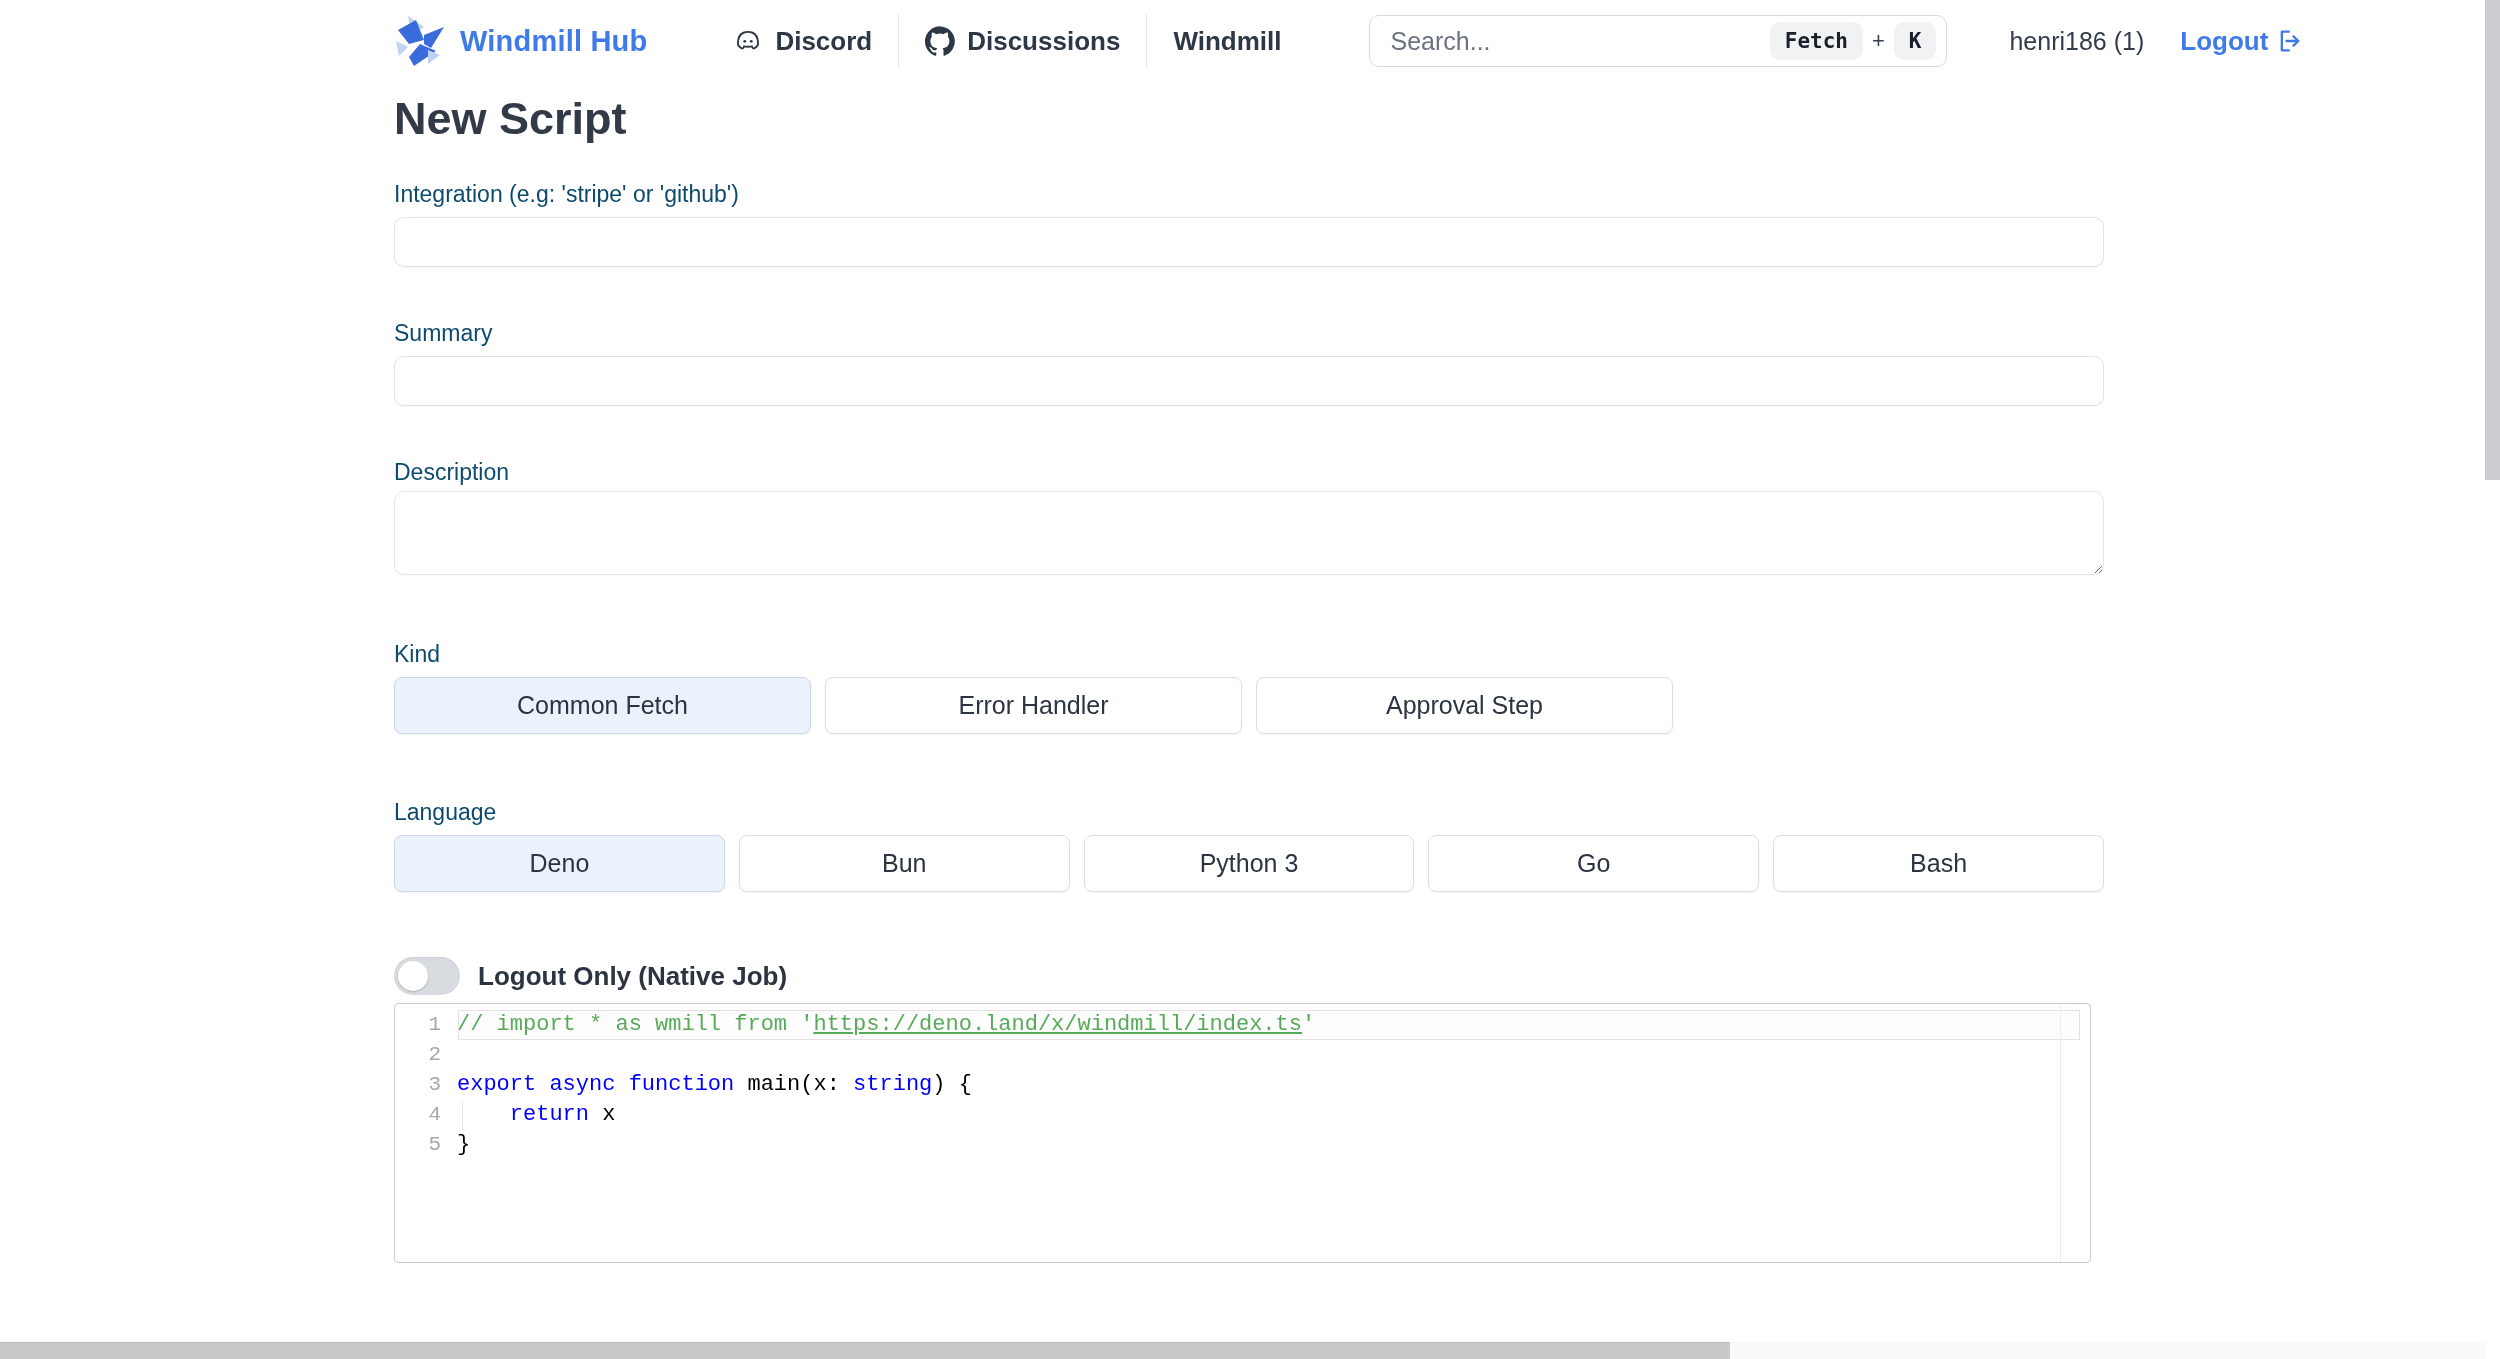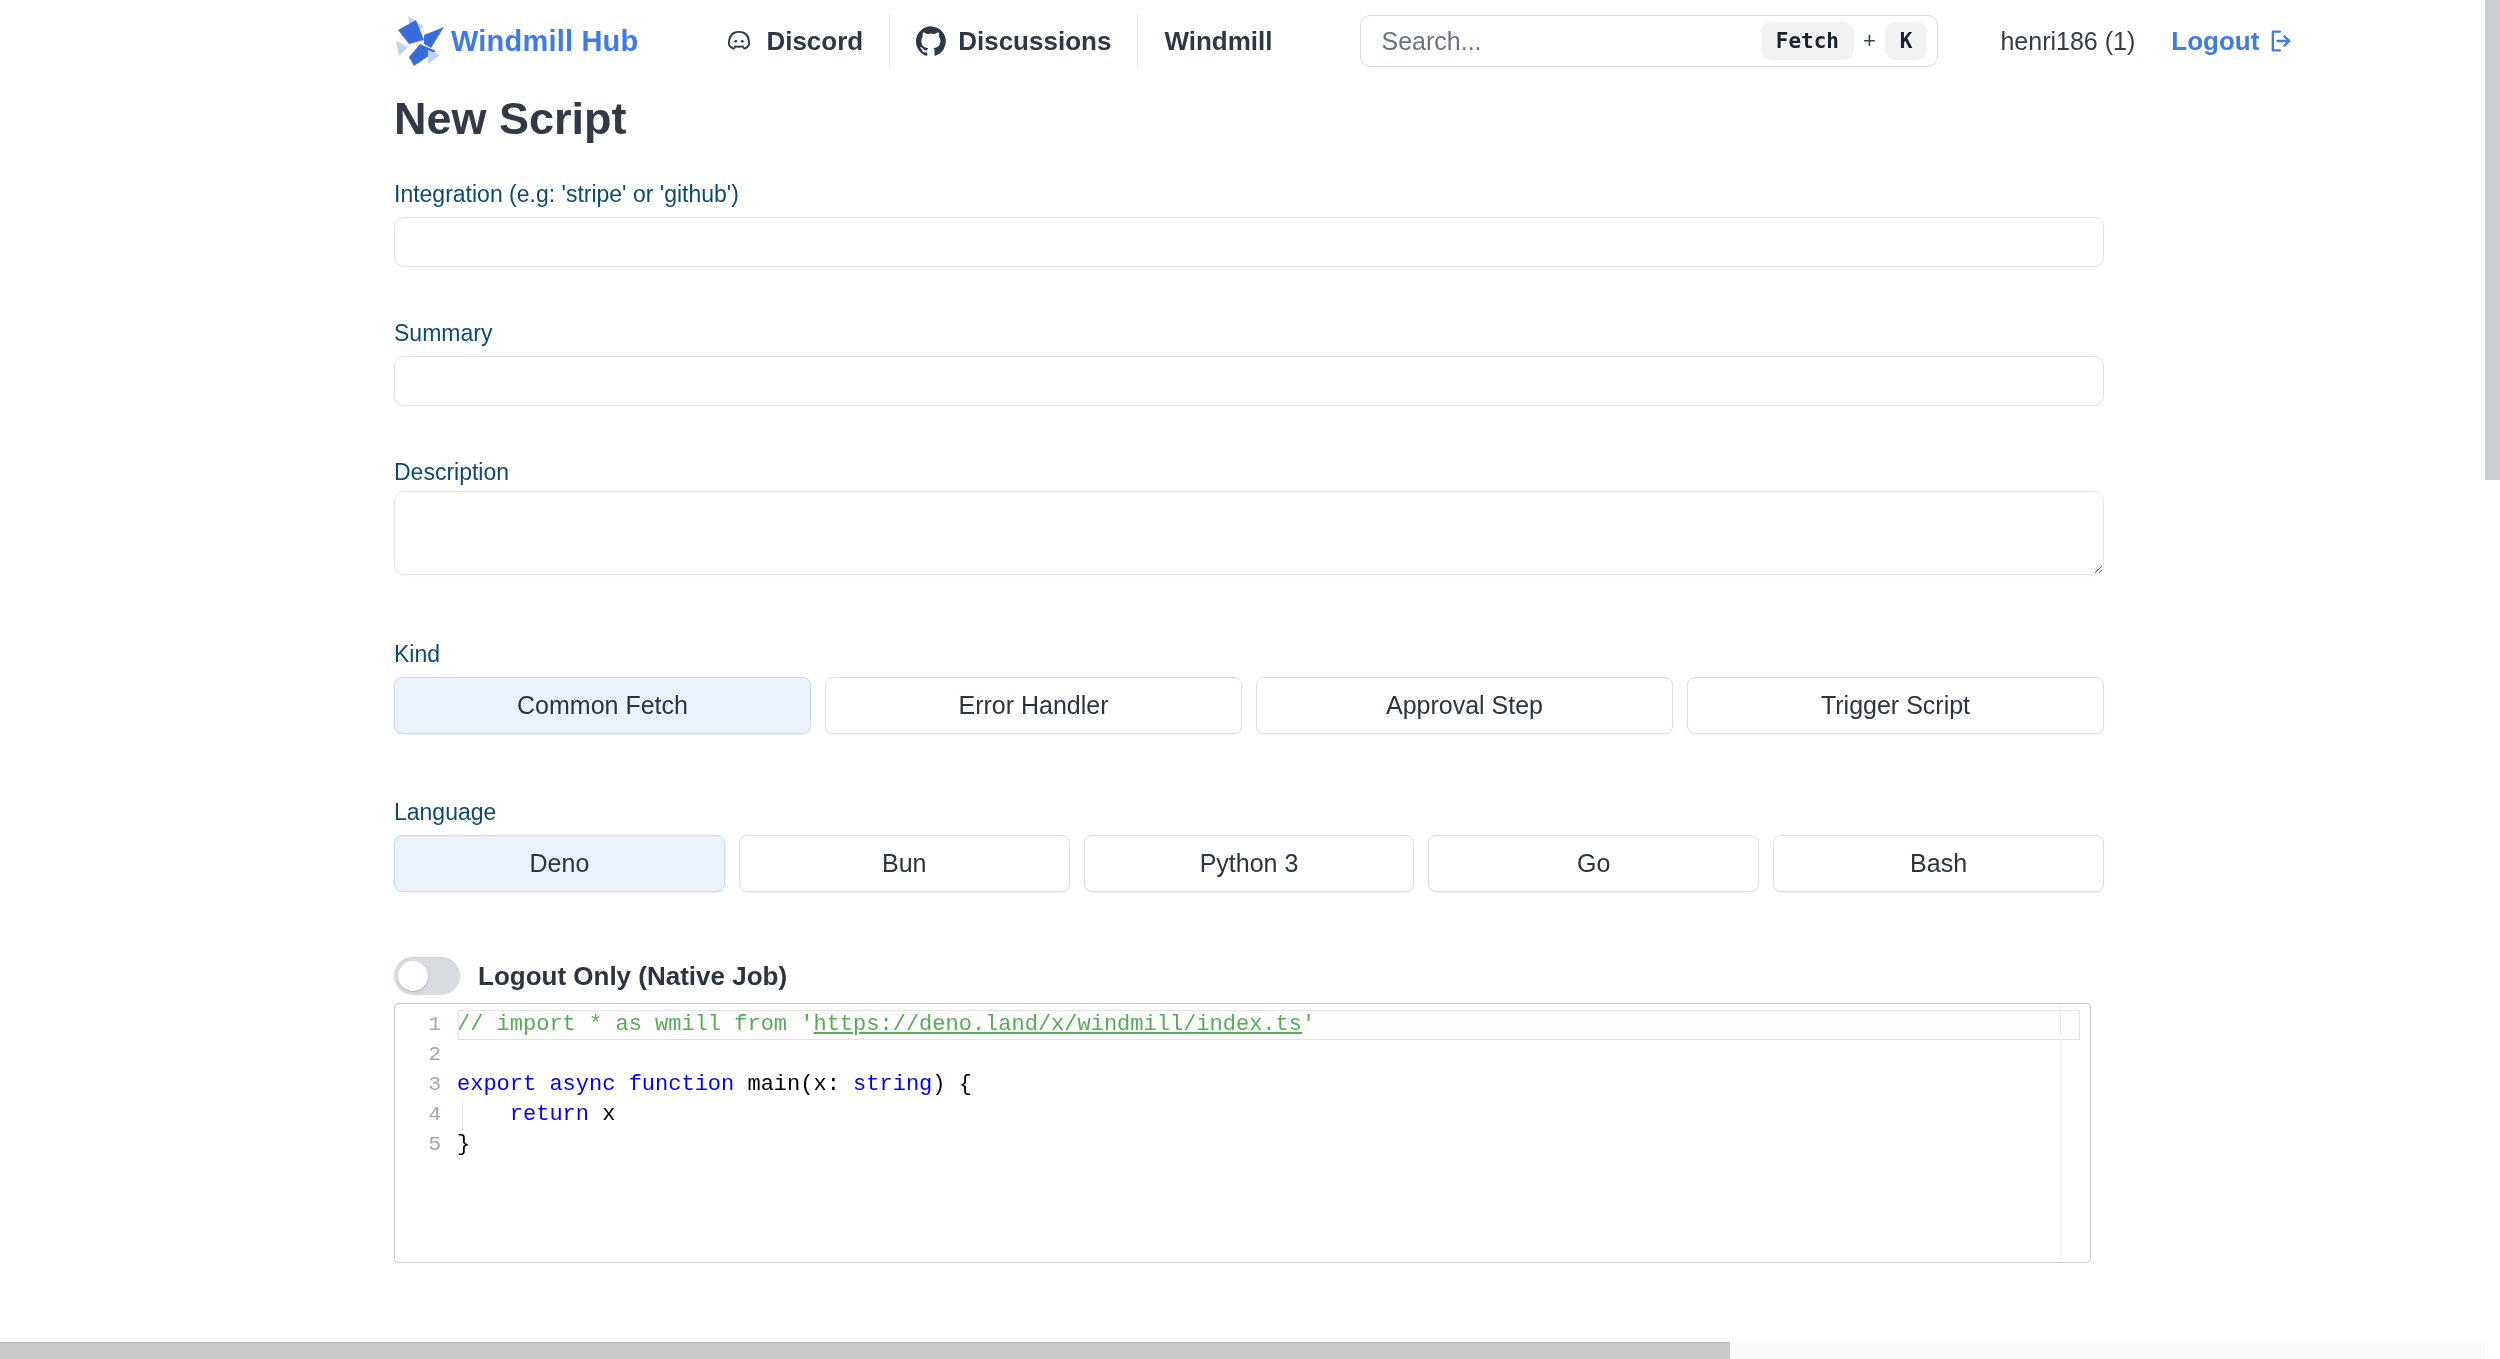--- a/index.html
+++ b/index.html
@@ -1,21 +1,21 @@
 <!DOCTYPE html>
 <html style="--accent_blue: #3E7BE8; --selected_bg: #EBF2FC; --selected_border: #C9D6EC; --code_keyword: #0000FF; --code_comment: #008000; --code_plain: #000000;"><head>
 <meta charset="utf-8">
 <style>
   * { margin:0; padding:0; box-sizing:border-box; }
   html,body { width:2500px; height:1359px; overflow:hidden; background:#ffffff;
               font-family:"Liberation Sans", sans-serif; color:#2e3746; }
 
   
   .header { display:flex; align-items:center; height:82px; padding-left:394px; }
-  .brand { display:flex; align-items:center; gap:5px; cursor:pointer; }
+  .brand { display:flex; align-items:center; gap:14px; cursor:pointer; }
   .brand-logo { width:52px; height:54px; }
   .brand-name { font-size:29px; font-weight:bold; color:var(--accent_blue); letter-spacing:.2px; }
   .nav { display:flex; align-items:center; margin-left:86px; }
   .nav-item { display:flex; align-items:center; gap:12px; font-size:26px; font-weight:600; color:#2e3746; cursor:pointer; }
   .nav-item svg { width:30px; height:30px; }
   .nav-divider { width:1px; height:54px; background:#e4e7ec; margin:0 26px; }
   .searchbox { display:flex; align-items:center; margin-left:88px; width:578px; height:52px;
                border:1px solid #d6dae0; border-radius:10px; padding:0 10px 0 20px; background:#fff; }
   .searchbox input { flex:1; border:none; outline:none; font-size:25px; color:#333c4a; background:transparent;
                      font-family:"Liberation Sans", sans-serif; }
@@ -150,21 +150,20 @@
   <input class="text-input" type="text" value="" style="">
 
   <div class="field-label m51">Description</div>
   <textarea class="text-area" style=""></textarea>
 
   <div class="field-label m60">Kind</div>
   <div class="btn-row cols4">
     <button class="opt-btn selected">Common Fetch</button>
     <button class="opt-btn">Error Handler</button>
     <button class="opt-btn">Approval Step</button>
-    <button class="opt-btn">Trigger Script</button>
   </div>
 
   <div class="field-label m63">Language</div>
   <div class="btn-row cols5">
     <button class="opt-btn selected">Deno</button>
     <button class="opt-btn">Bun</button>
     <button class="opt-btn">Python 3</button>
     <button class="opt-btn">Go</button>
     <button class="opt-btn">Bash</button>
   </div>

